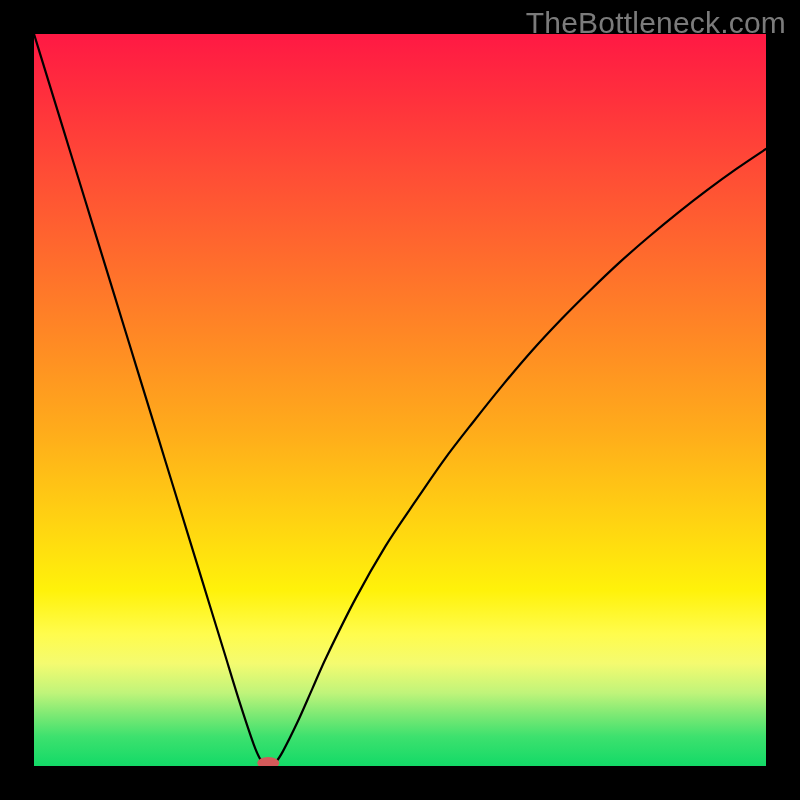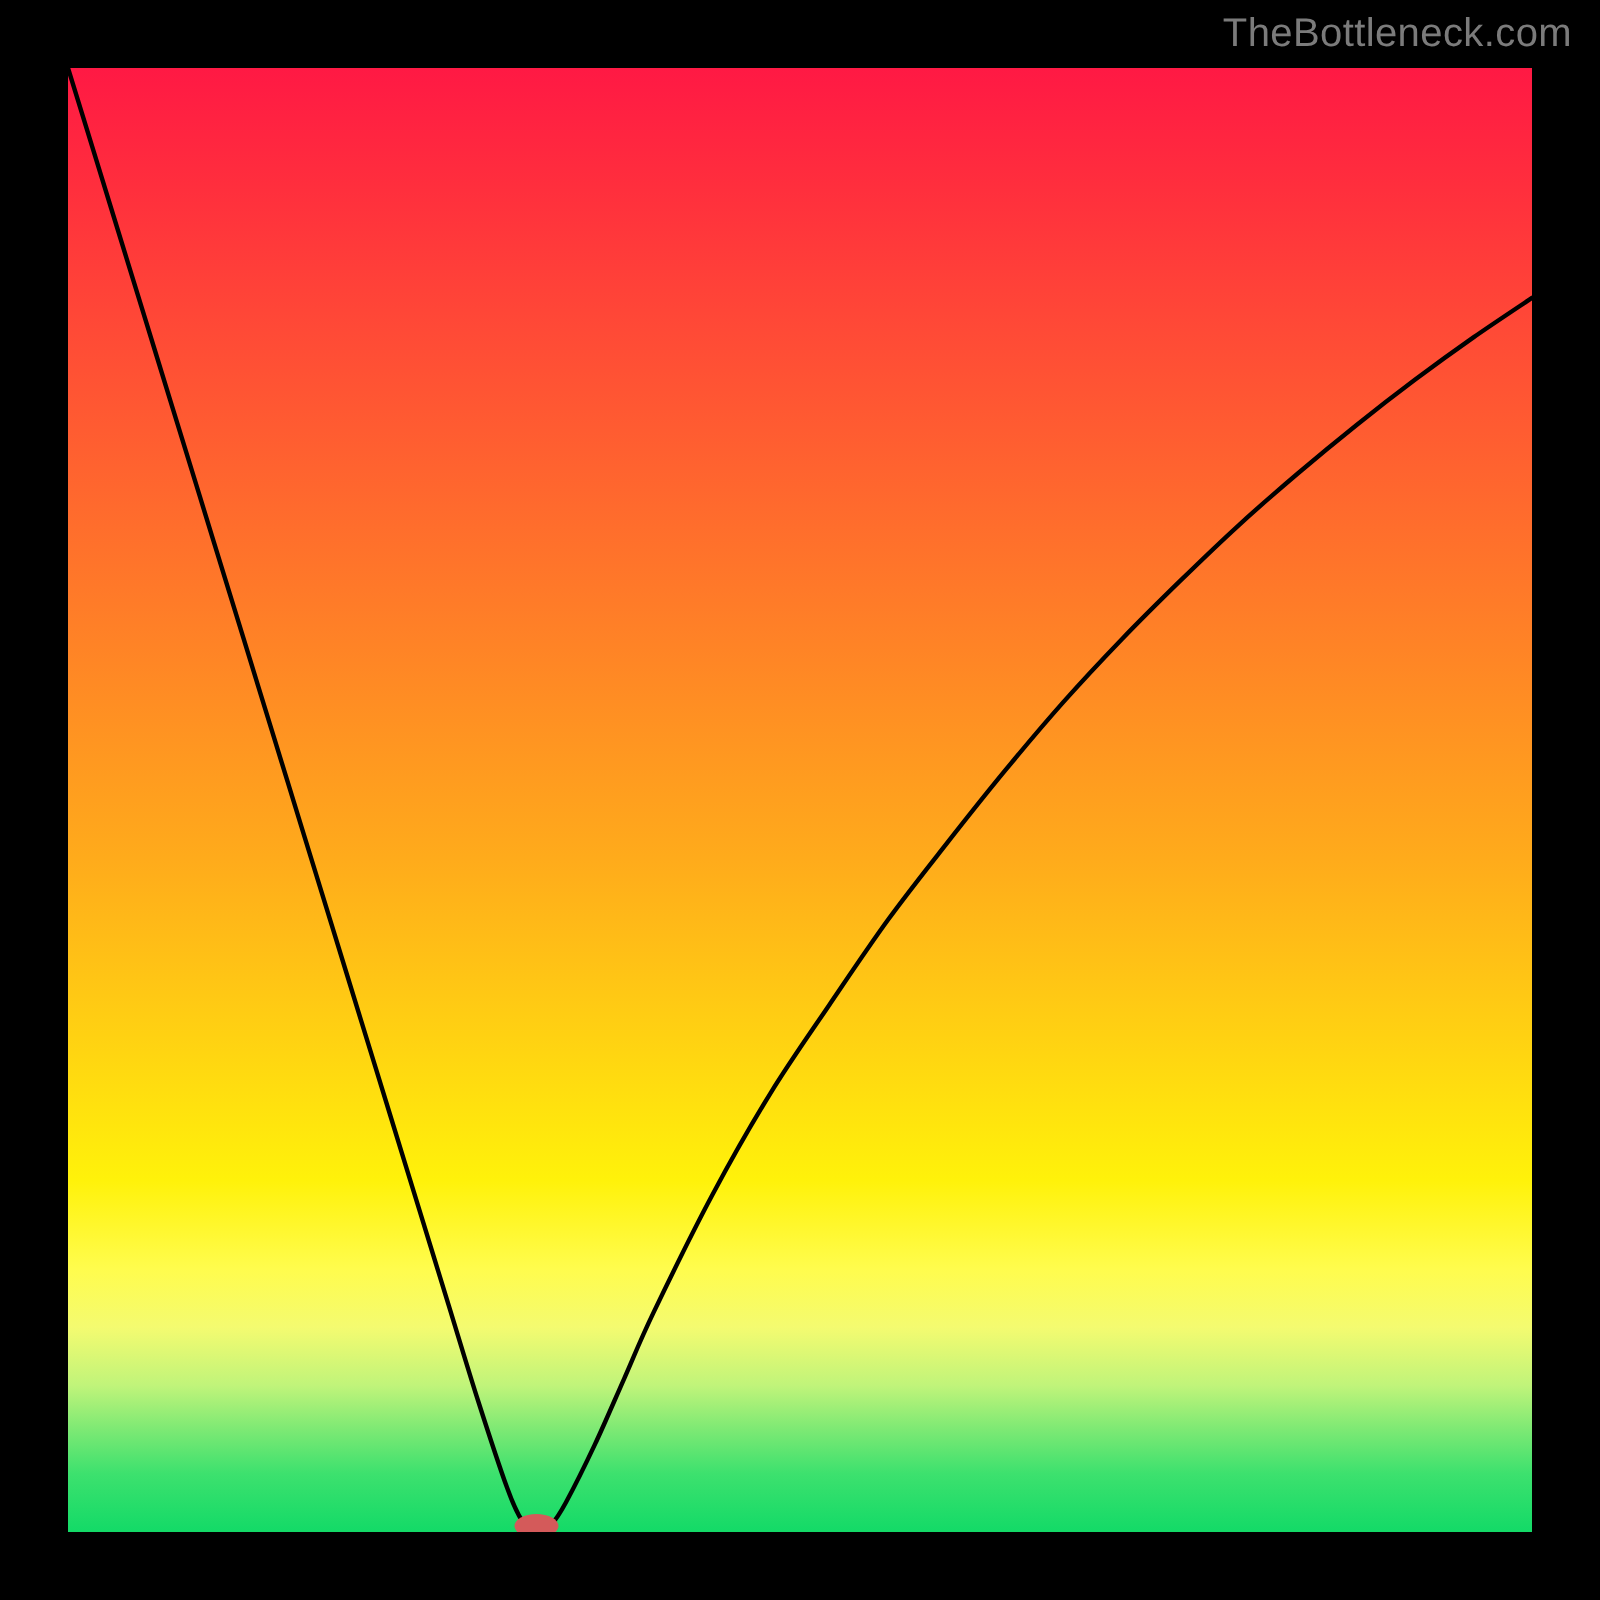--- a/index.html
+++ b/index.html
@@ -62,21 +62,21 @@
     stroke-linejoin: round;
   }
   .marker {
     fill: #d45a5a;
   }
   .watermark {
     position: absolute;
     top: 6px;
     right: 14px;
     color: #7b7b7b;
-    font-size: 20px;
+    font-size: 30px;
     letter-spacing: .2px;
     font-weight: 400;
   }
 </style>
 </head>
 <body>
 
 <div class="frame">
   <div class="watermark">TheBottleneck.com</div>
 

